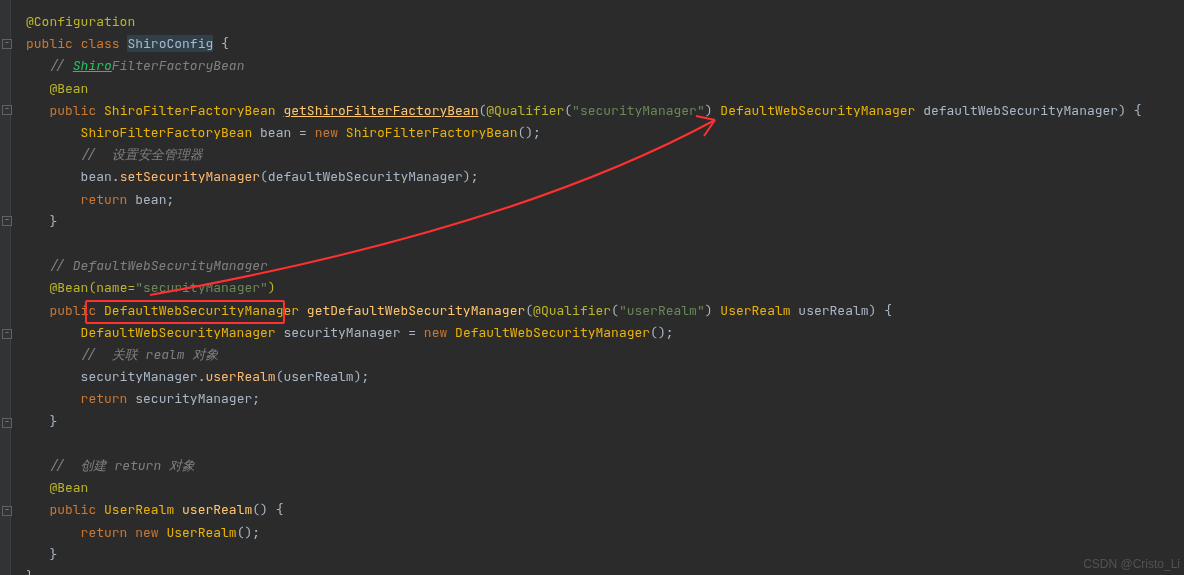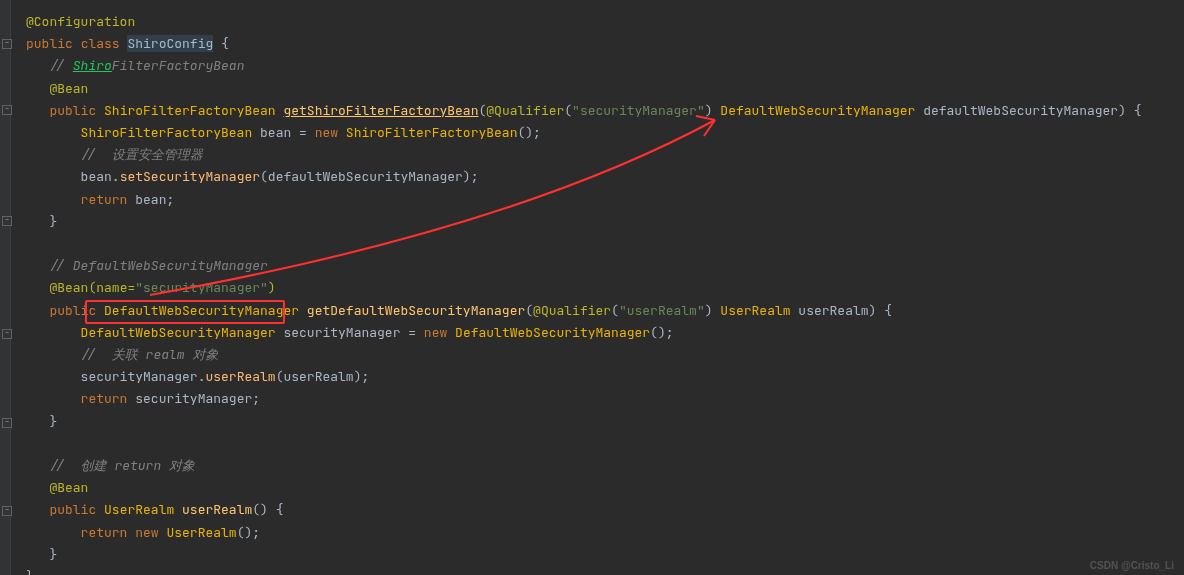--- a/index.html
+++ b/index.html
@@ -76,27 +76,26 @@
   svg.arrow {
     position: absolute;
     left: 0;
     top: 0;
     width: 1184px;
     height: 575px;
     pointer-events: none;
   }
   .watermark {
     position: absolute;
-    right: 10px;
+    right: 4px;
     bottom: 4px;
-    font-size: 10px;
+    font-size: 12px;
     color: #6c6c6c;
     opacity: .6;
     font-family: sans-serif;
-    font-weight: bold;
   }
 </style>
 </head>
 <body>
 
 <div class="editor">
 
   <div class="gutter">
     <div class="fold" style="top:39px;"></div>
     <div class="fold" style="top:105px;"></div>

